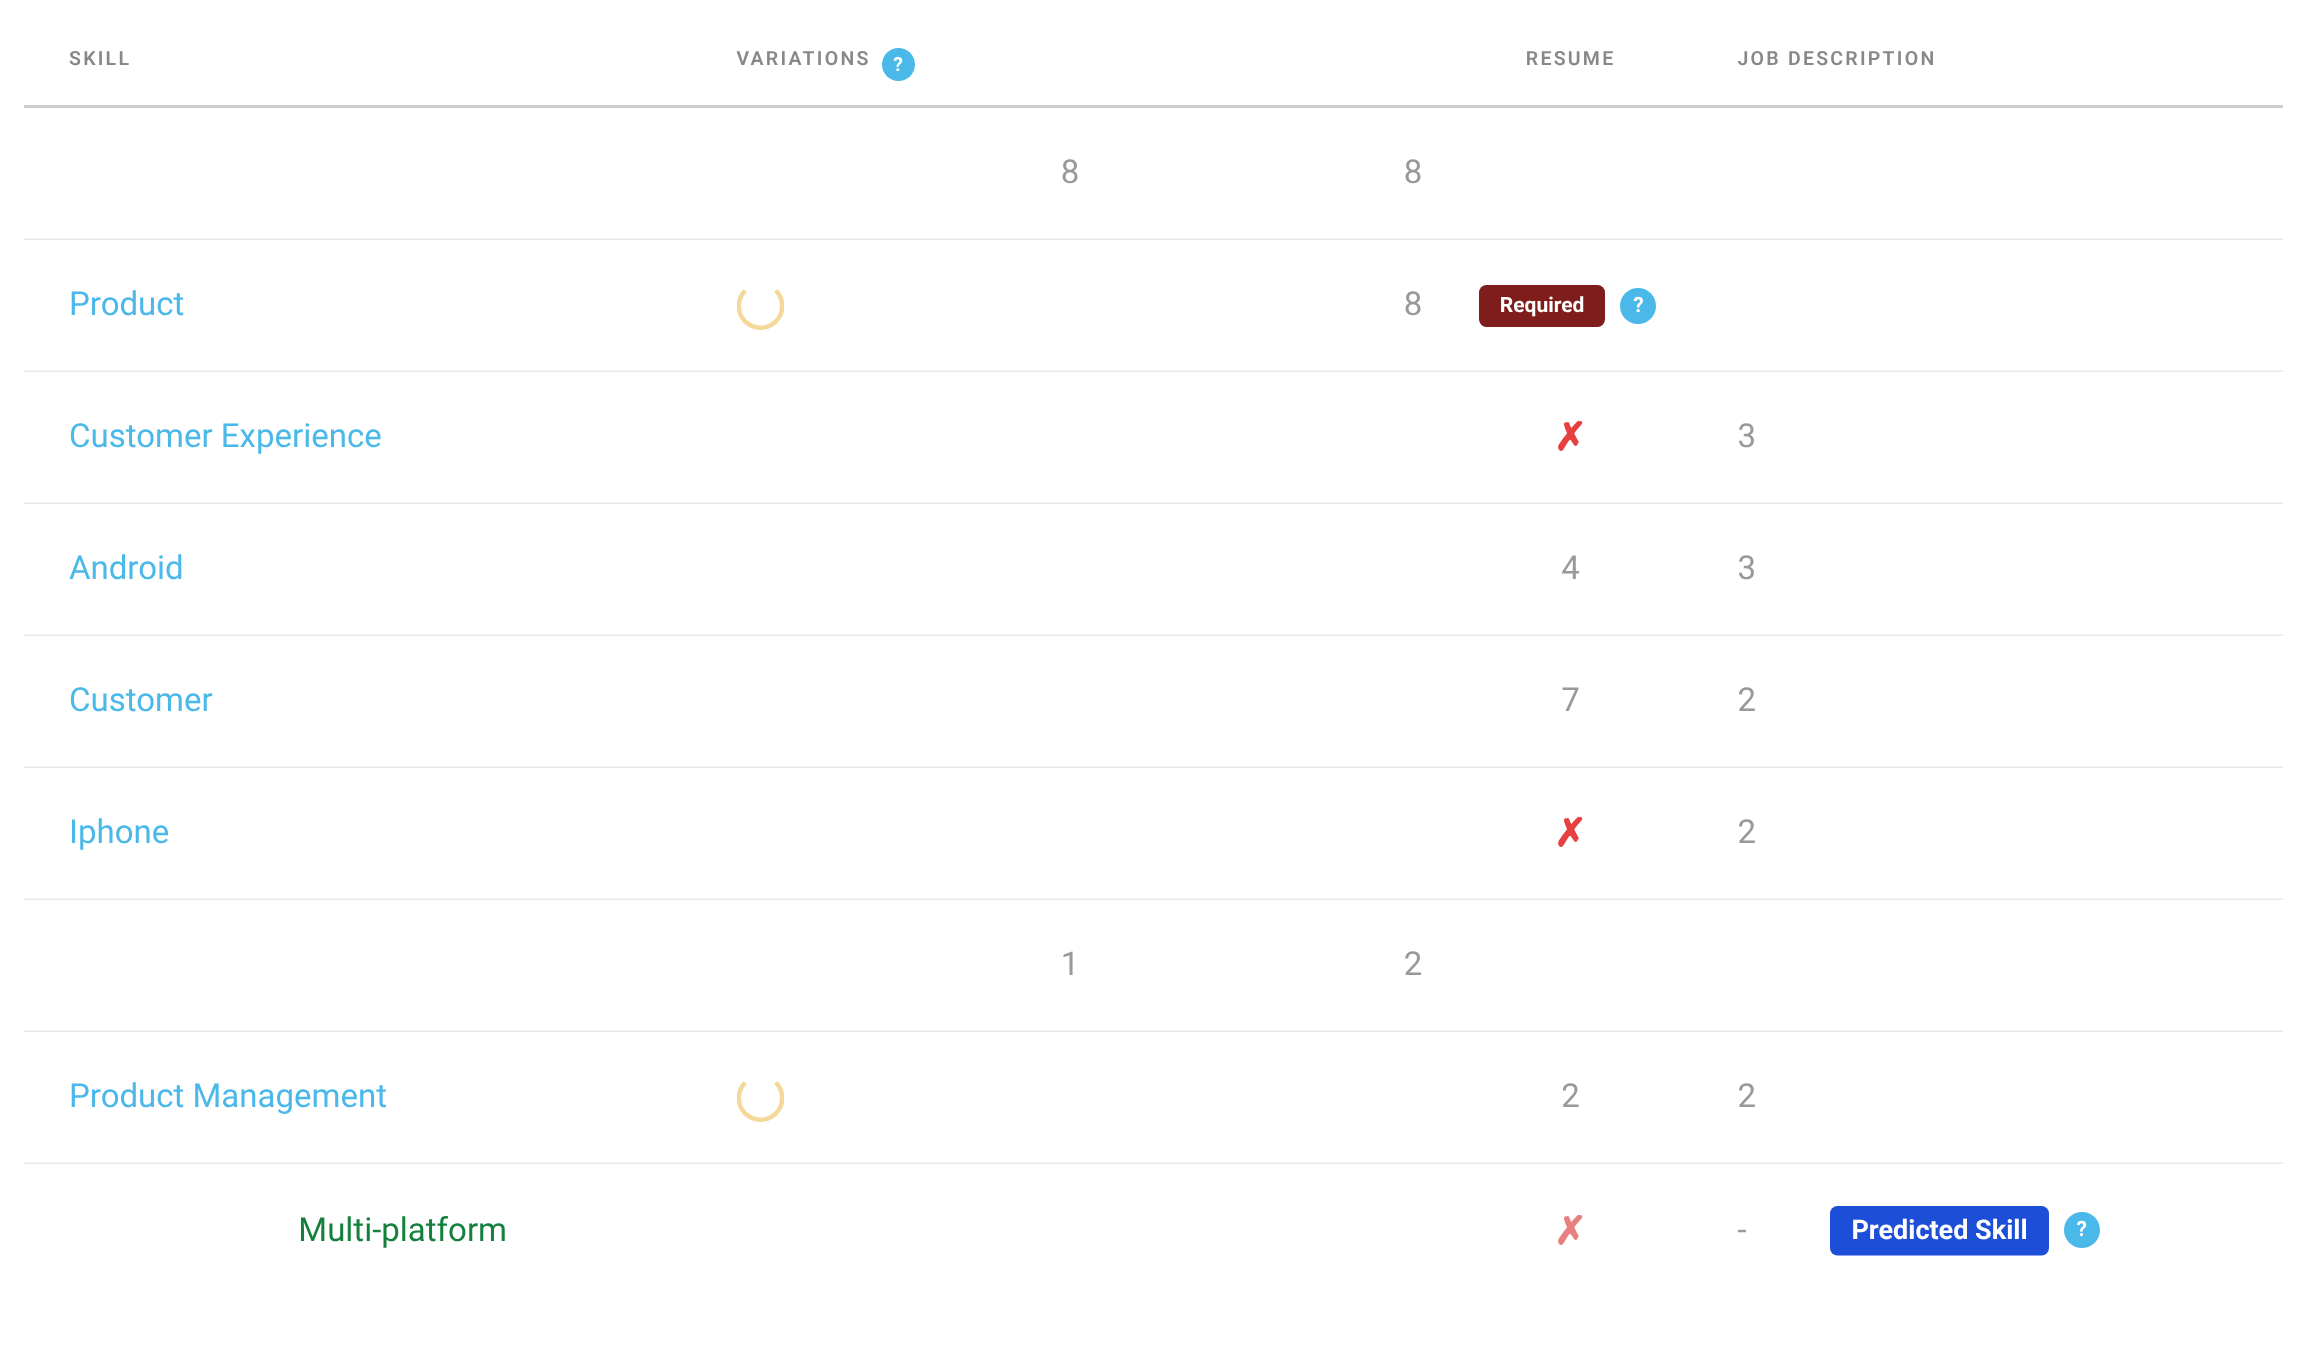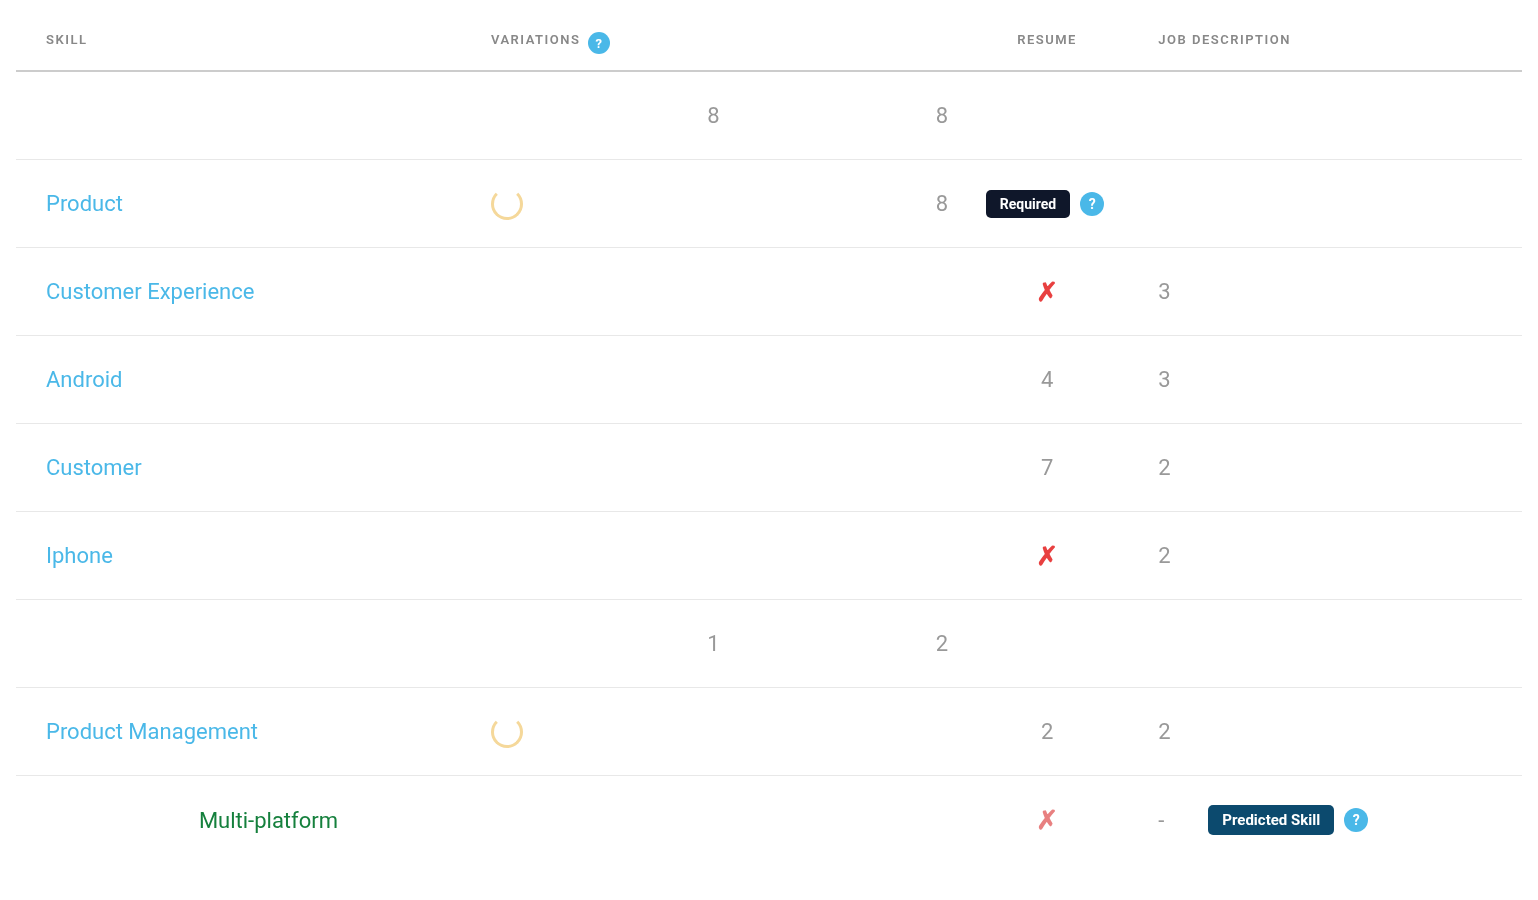--- a/index.html
+++ b/index.html
@@ -104,37 +104,38 @@
     }
 
     .pink-x {
       color: #e88080;
       font-size: 26px;
       font-weight: bold;
       display: inline-block;
     }
 
     .badge-required {
-      background: #0f172a;
+      background: #7f1d1d;
       color: #ffffff;
       font-size: 14px;
       font-weight: 700;
       padding: 6px 14px;
       border-radius: 5px;
       white-space: nowrap;
     }
 
     .badge-predicted {
-      background: #0c4a6e;
+      background: #1d4ed8;
       color: #ffffff;
-      font-size: 15px;
+      font-size: 18px;
       font-weight: 700;
       padding: 6px 14px;
       border-radius: 5px;
       white-space: nowrap;
+      margin-left: 12px;
     }
 
     .help-icon {
       width: 24px;
       height: 24px;
       border-radius: 50%;
       background: #4ab8e8;
       color: white;
       font-size: 14px;
       font-weight: bold;

